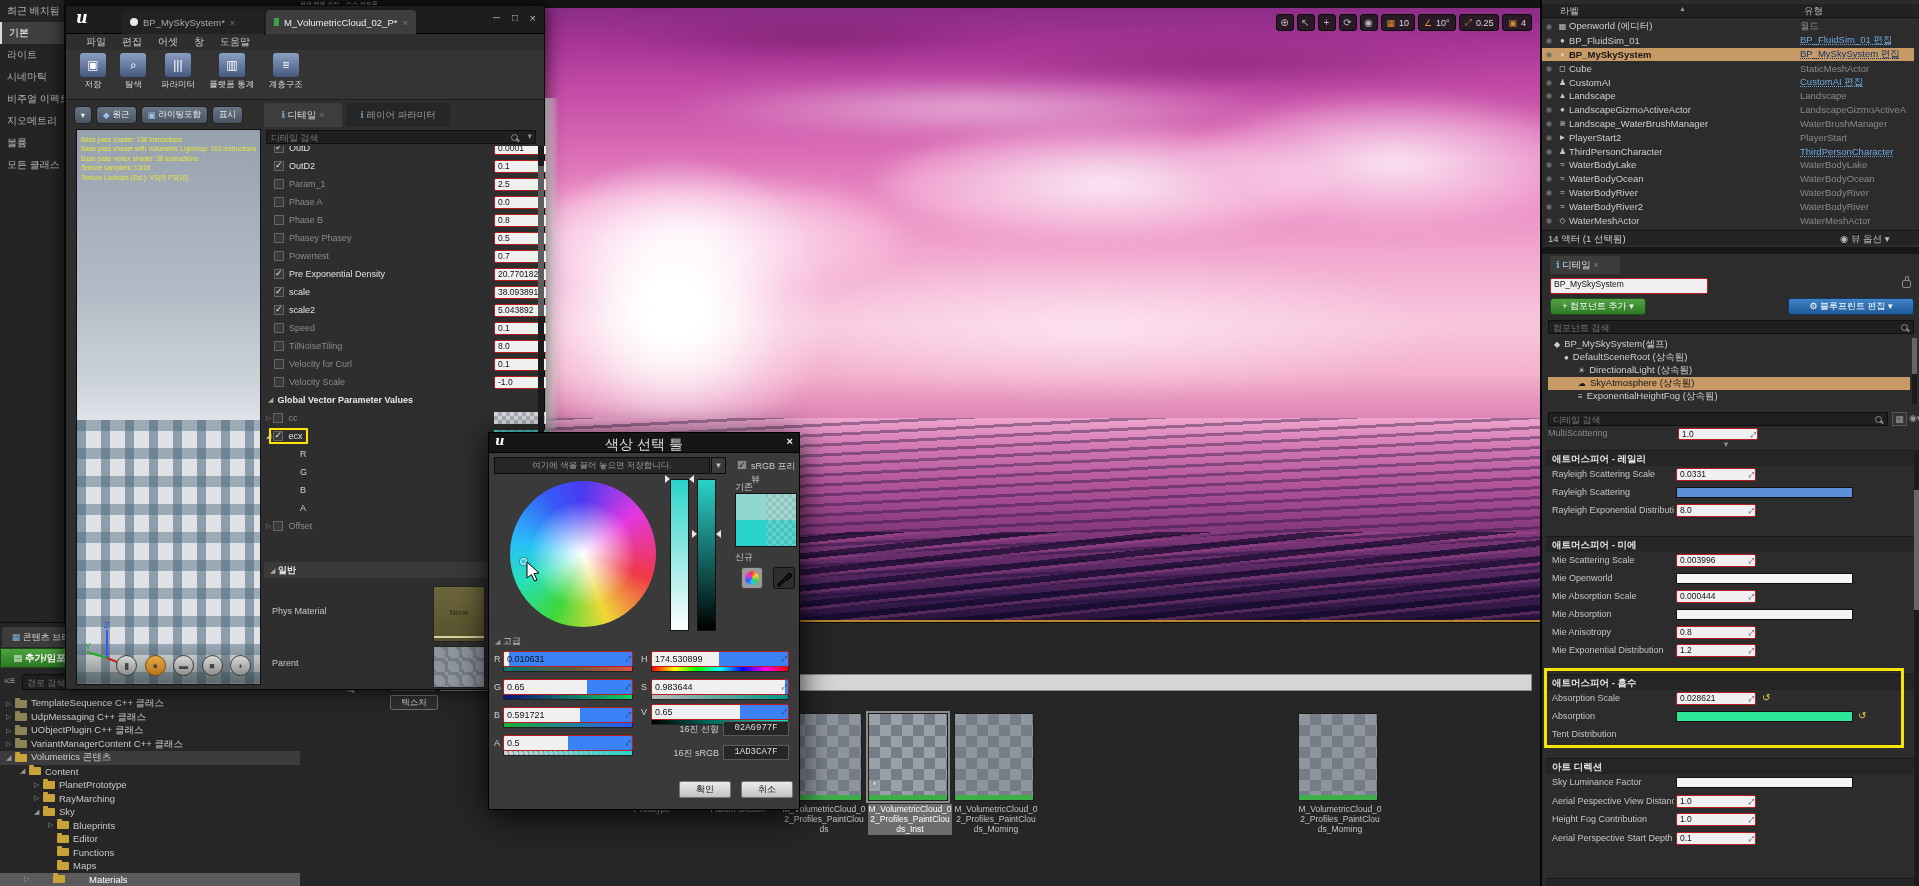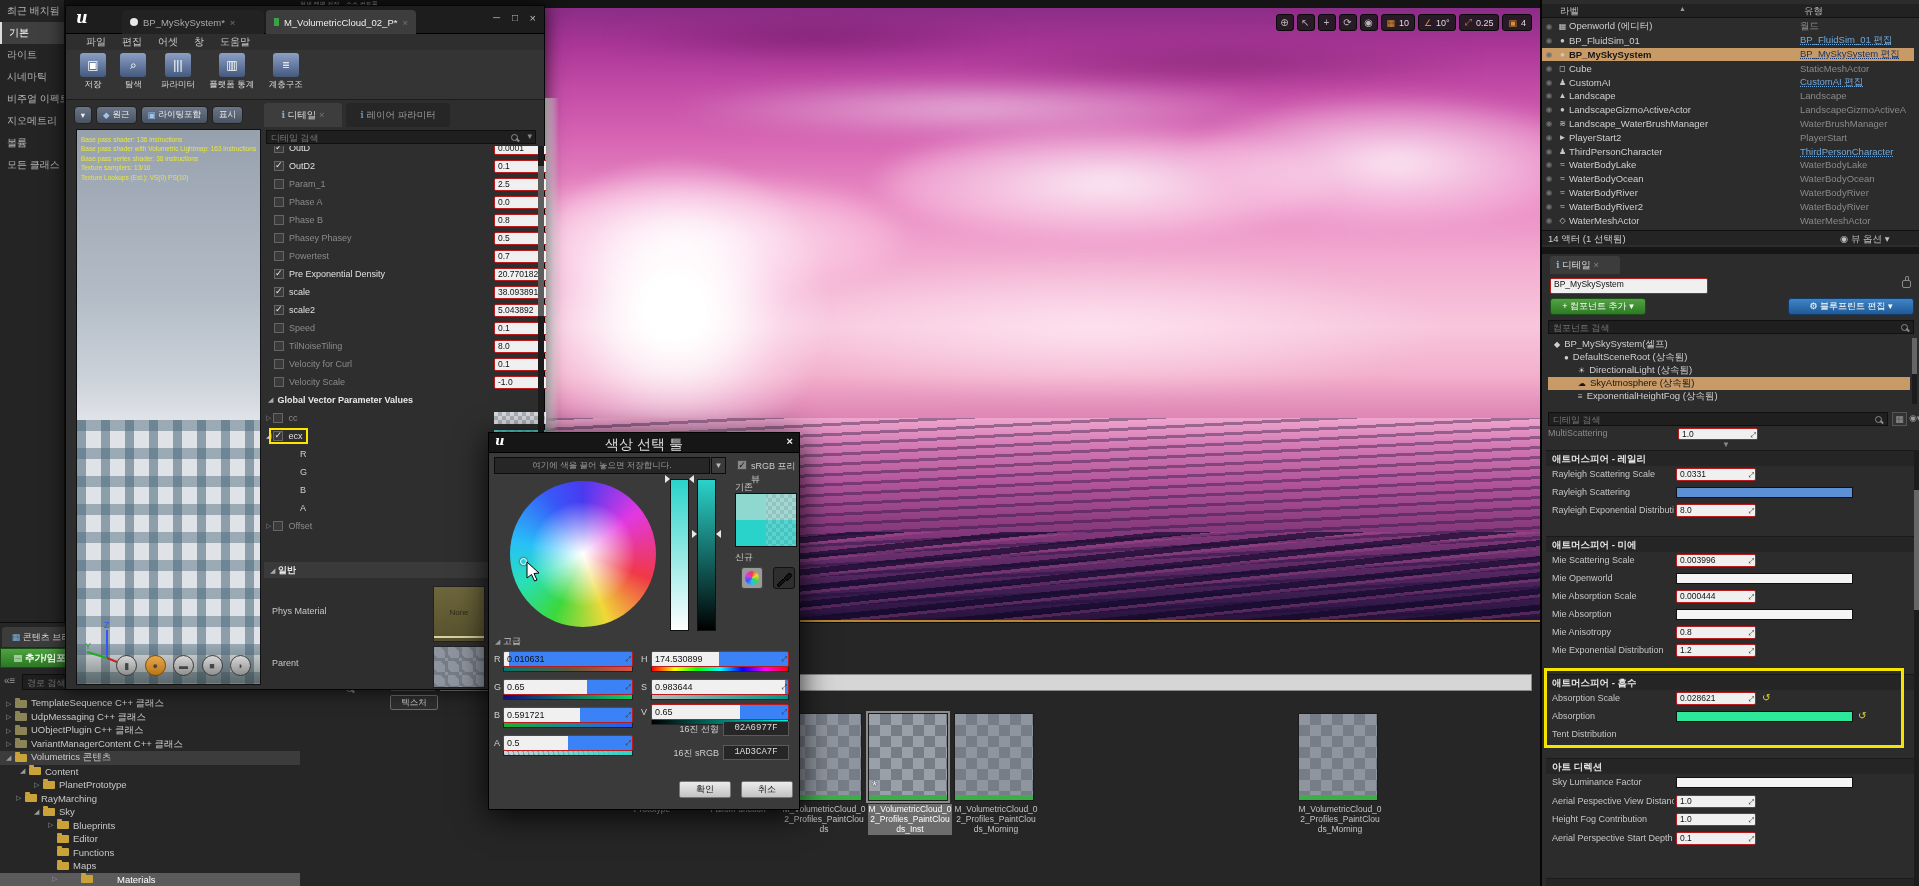--- a/index.html
+++ b/index.html
@@ -515,21 +515,21 @@
           <span class="fo"></span>
           <span>Content</span>
         </div>
 
         <div class="trow" style="padding-left: 34px;">
           <span class="ar">▷</span>
           <span class="fo"></span>
           <span>PlanetPrototype</span>
         </div>
 
-        <div class="trow" style="padding-left: 16px;">
+        <div class="trow" style="padding-left: 34px;">
           <span class="ar">▷</span>
           <span class="fo"></span>
           <span>RayMarching</span>
         </div>
 
         <div class="trow" style="padding-left: 34px;">
           <span class="ar">◢</span>
           <span class="fo"></span>
           <span>Sky</span>
         </div>
@@ -551,21 +551,21 @@
           <span class="fo"></span>
           <span>Functions</span>
         </div>
 
         <div class="trow" style="padding-left: 48px;">
           <span class="ar"></span>
           <span class="fo"></span>
           <span>Maps</span>
         </div>
 
-        <div class="trow sel" style="padding-left: 52px; gap: 20px;">
+        <div class="trow sel" style="padding-left: 24px; gap: 20px;">
           <span class="ar">▷</span>
           <span class="fo"></span>
           <span>Materials</span>
         </div>
       </div>
 
     
     <div class="abs" style="left:0;top:0;width:1540px;height:264px;pointer-events:none;">
 
 

